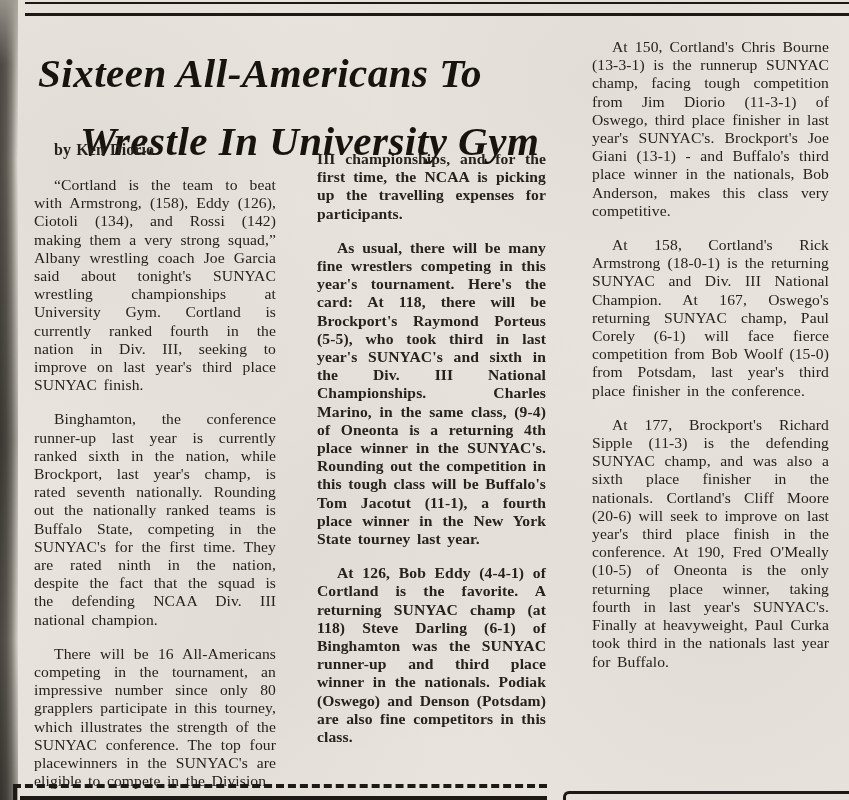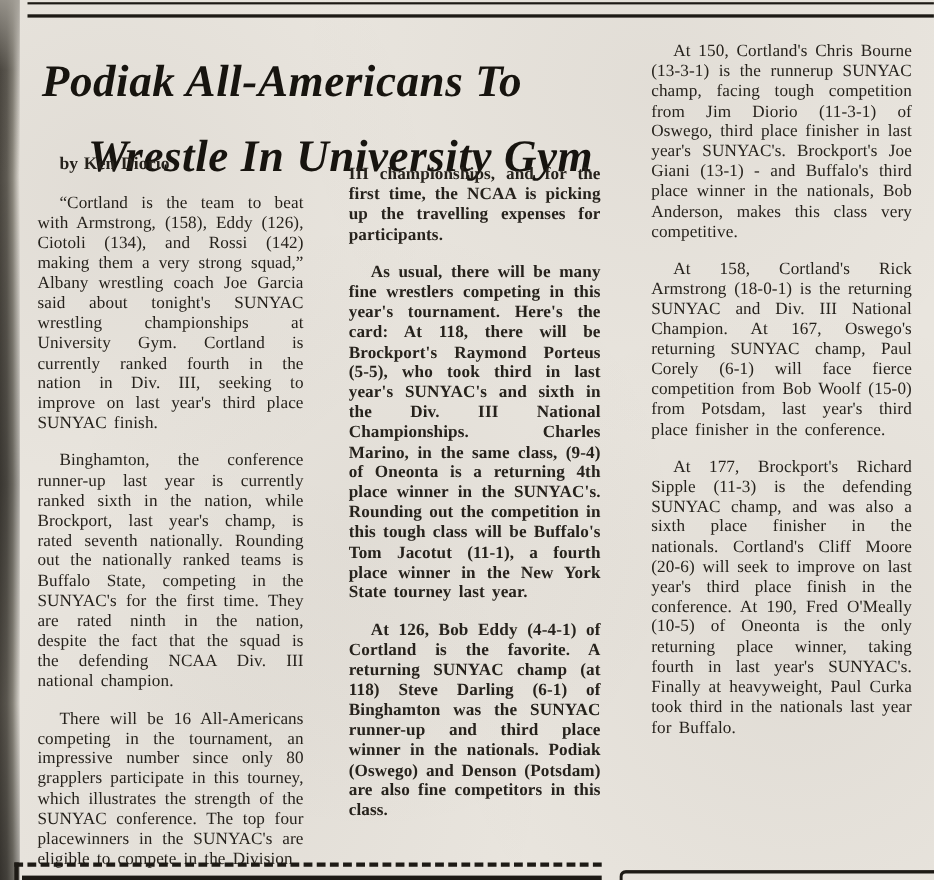--- a/index.html
+++ b/index.html
@@ -74,21 +74,21 @@
 </head>
 <body style="--paper: #e9e5de; --ink: #26221c;">
 
 <div class="page">
 
   <div class="scan-edge"></div>
 
   <div class="top-rules"></div>
 
   <h1 class="headline">
-    <div class="l1">Podiak All-Americans To</div>
+    <div class="l1">Sixteen All-Americans To</div>
     <div class="l2">Wrestle In University Gym</div>
   </h1>
 
   <div class="col col-1">
     <p class="byline">by Ken Diorio</p>
     <p>“Cortland is the team to beat with Armstrong, (158), Eddy (126), Ciotoli (134), and Rossi (142) making them a very strong squad,” Albany wrestling coach Joe Garcia said about tonight's SUNYAC wrestling championships at University Gym. Cortland is currently ranked fourth in the nation in Div. III, seeking to improve on last year's third place SUNYAC finish.</p>
     <p>Binghamton, the conference runner-up last year is currently ranked sixth in the nation, while Brockport, last year's champ, is rated seventh nationally. Rounding out the nationally ranked teams is Buffalo State, competing in the SUNYAC's for the first time. They are rated ninth in the nation, despite the fact that the squad is the defending NCAA Div. III national champion.</p>
     <p>There will be 16 All-Americans competing in the tournament, an impressive number since only 80 grapplers participate in this tourney, which illustrates the strength of the SUNYAC conference. The top four placewinners in the SUNYAC's are eligible to compete in the Division</p>
   </div>
 

